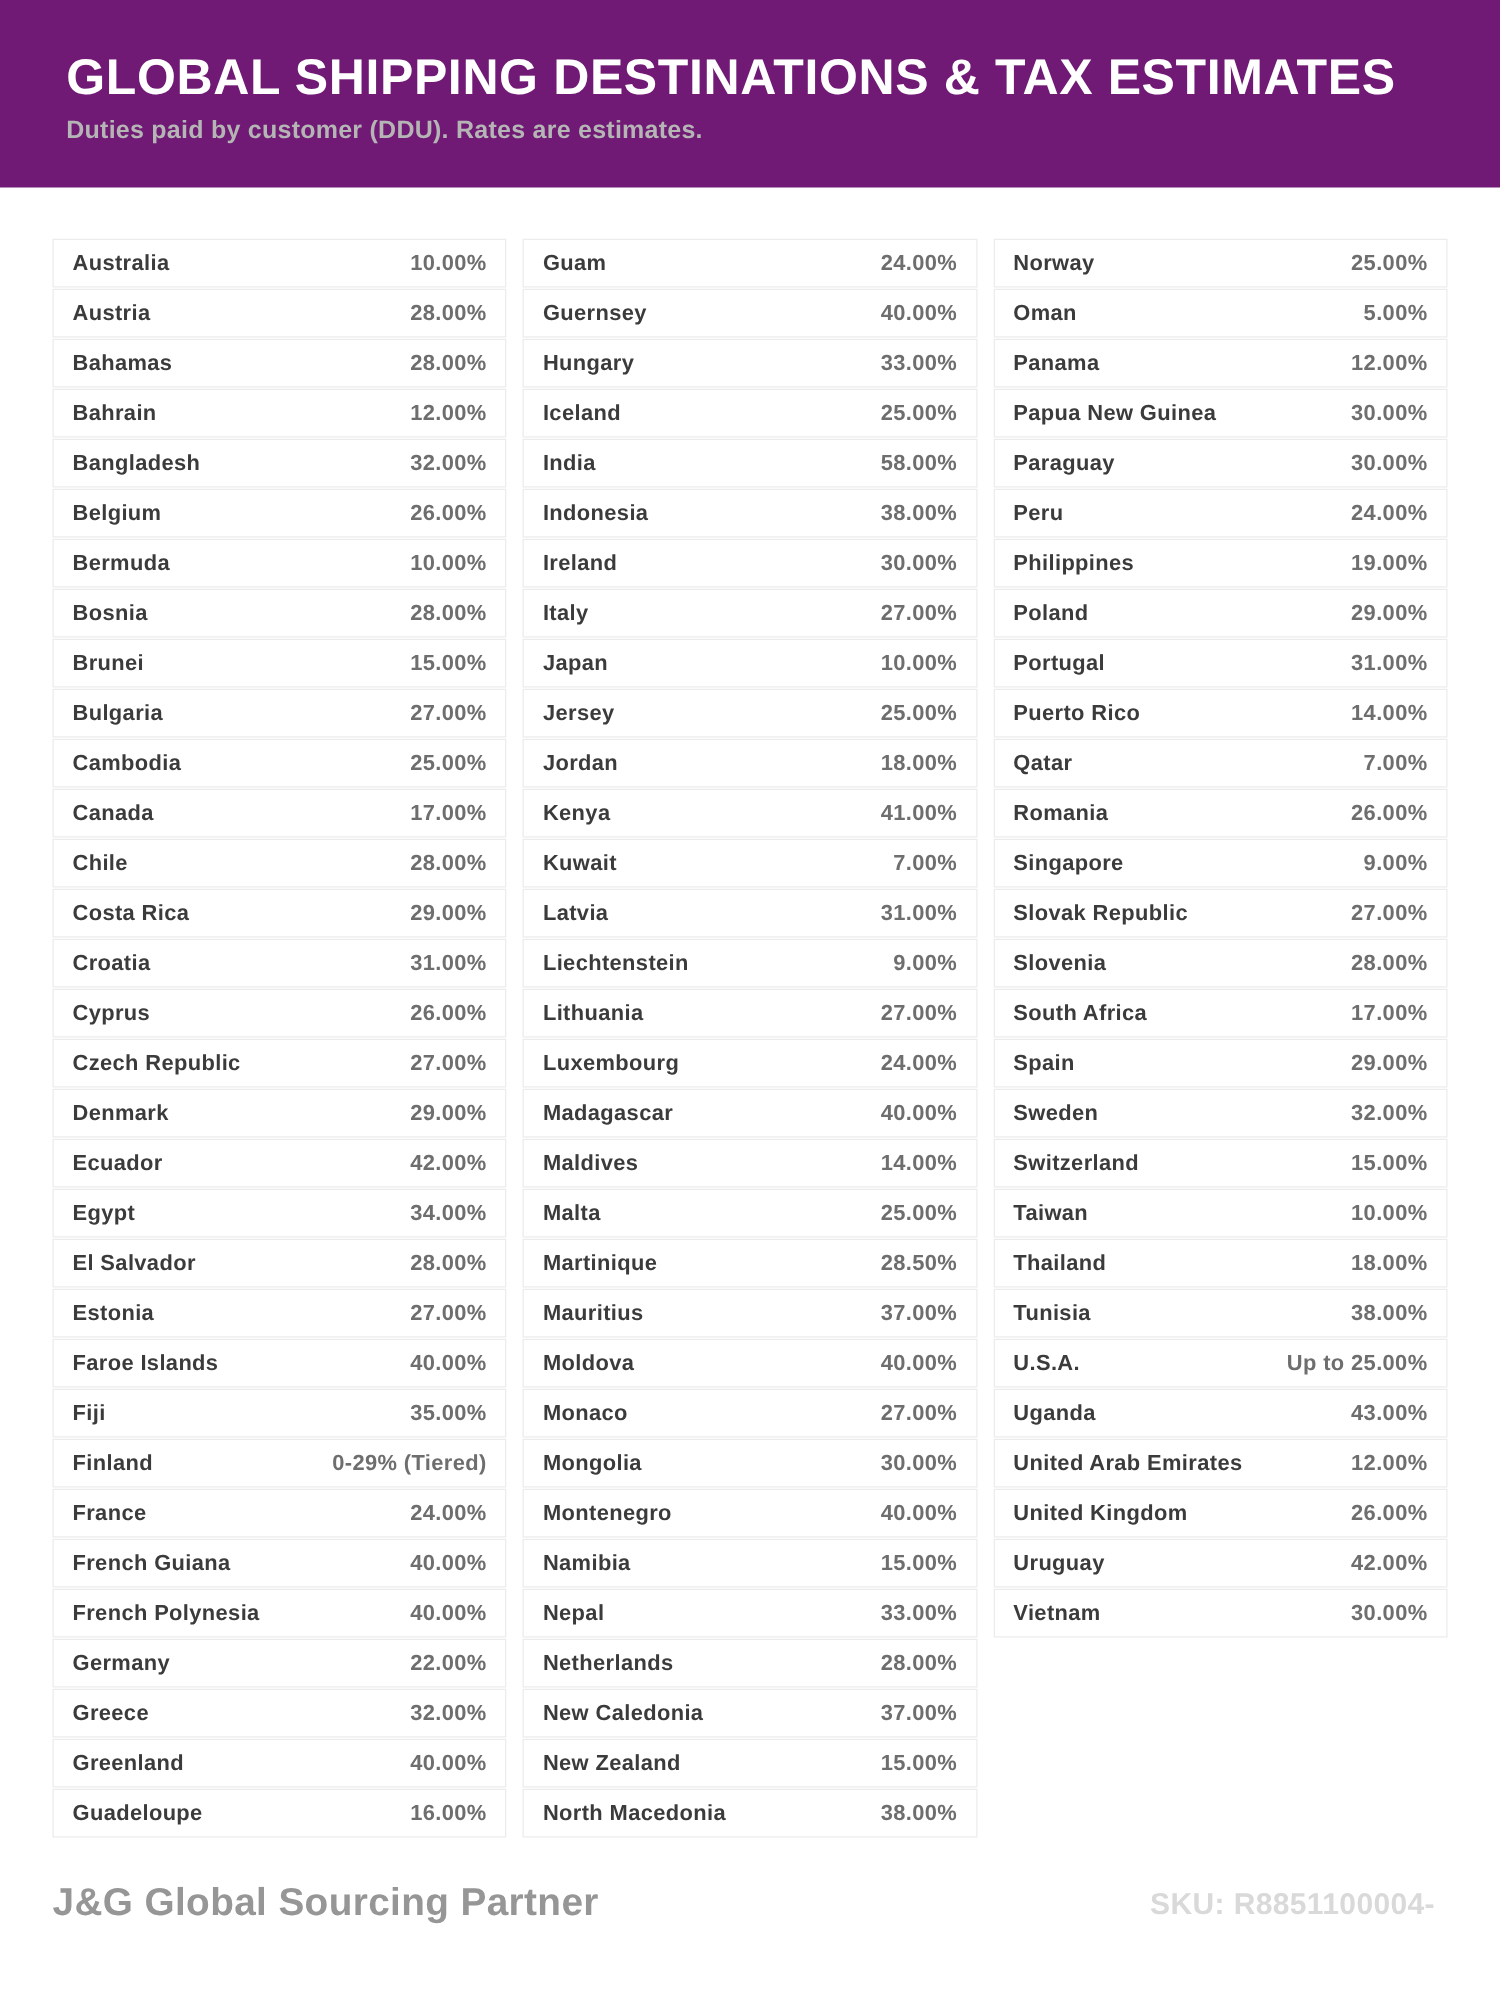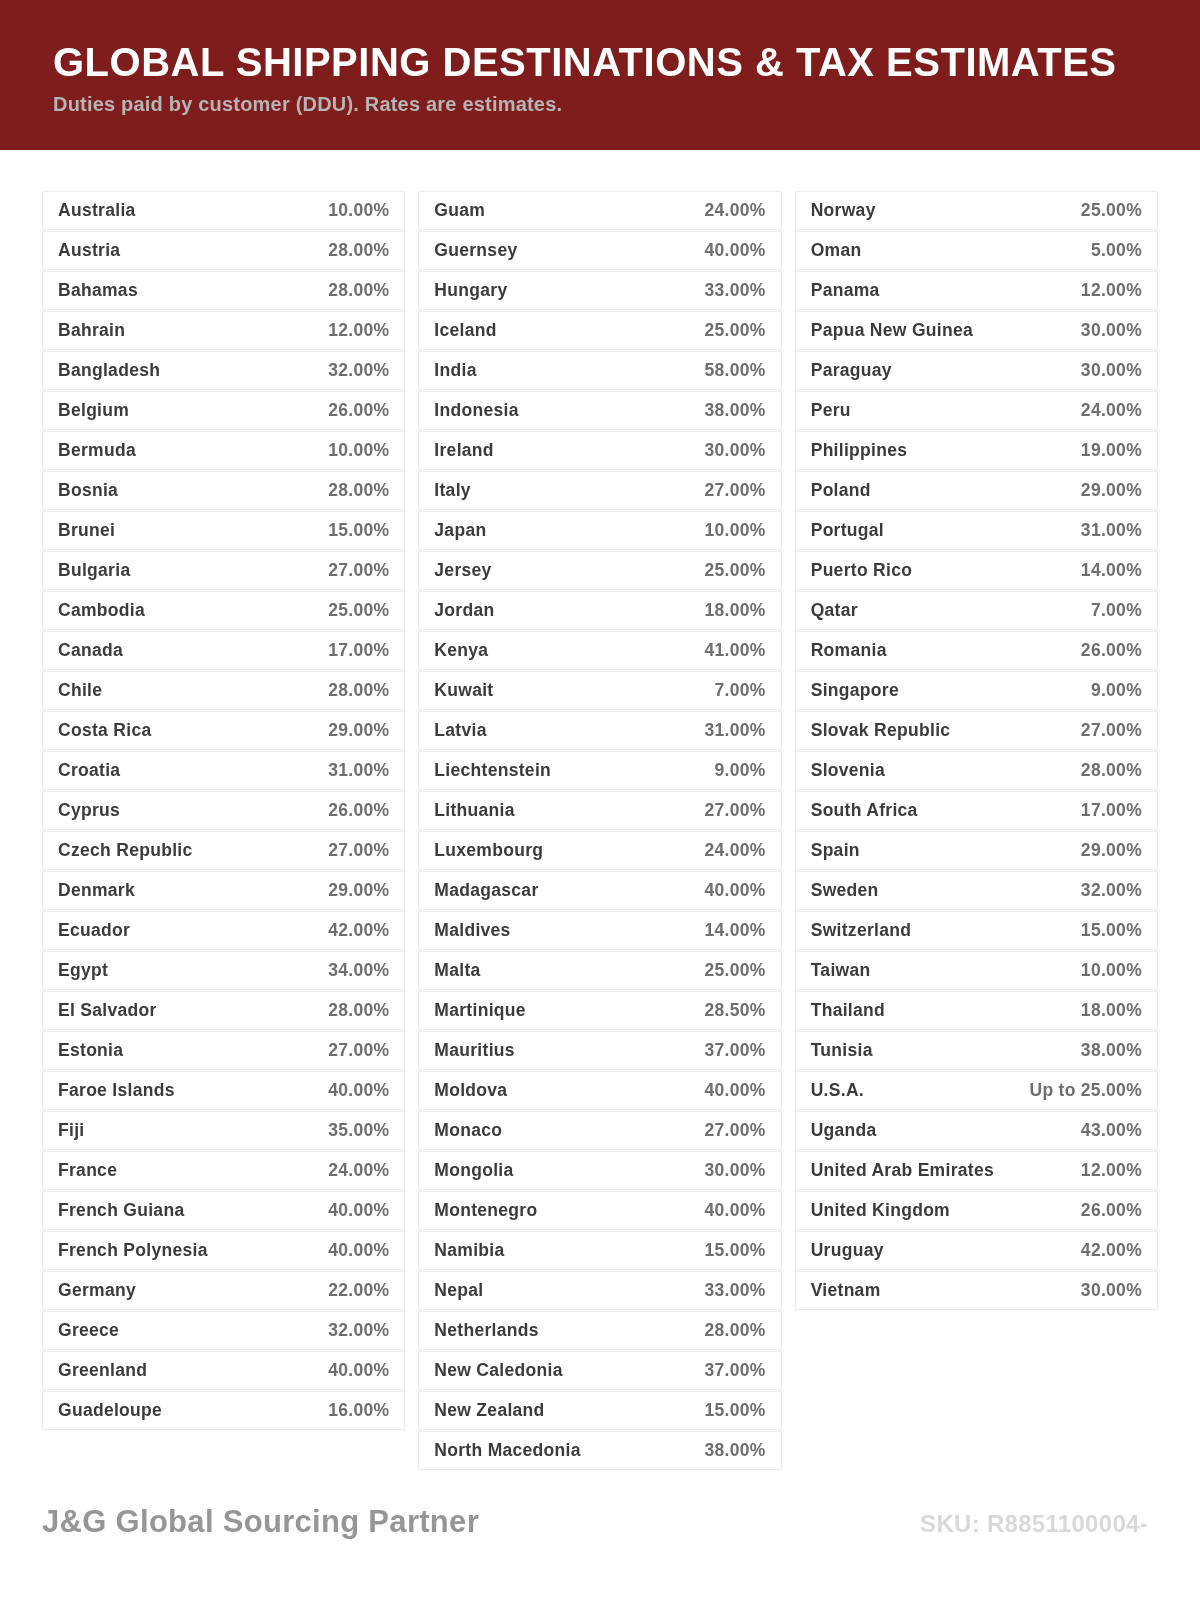--- a/index.html
+++ b/index.html
@@ -9,21 +9,21 @@
   body {
     width: 1200px;
     height: 1600px;
     background: #ffffff;
     font-family: "Liberation Sans", sans-serif;
     position: relative;
     overflow: hidden;
   }
   
   .header {
-    background: #7f1d1d;
+    background: #701a75;
     height: 150px;
     width: 100%;
     box-sizing: border-box;
     padding: 40px 55px 0 53px;
   }
   .header .title {
     color: #ffffff;
     font-size: 40px;
     font-weight: 800;
     letter-spacing: 0.5px;
@@ -193,20 +193,24 @@
       </div>
       <div class="row">
         <span class="country">Faroe Islands</span>
         <span class="rate">40.00%</span>
       </div>
       <div class="row">
         <span class="country">Fiji</span>
         <span class="rate">35.00%</span>
       </div>
       <div class="row">
+        <span class="country">Finland</span>
+        <span class="rate">0-29% (Tiered)</span>
+      </div>
+      <div class="row">
         <span class="country">France</span>
         <span class="rate">24.00%</span>
       </div>
       <div class="row">
         <span class="country">French Guiana</span>
         <span class="rate">40.00%</span>
       </div>
       <div class="row">
         <span class="country">French Polynesia</span>
         <span class="rate">40.00%</span>

